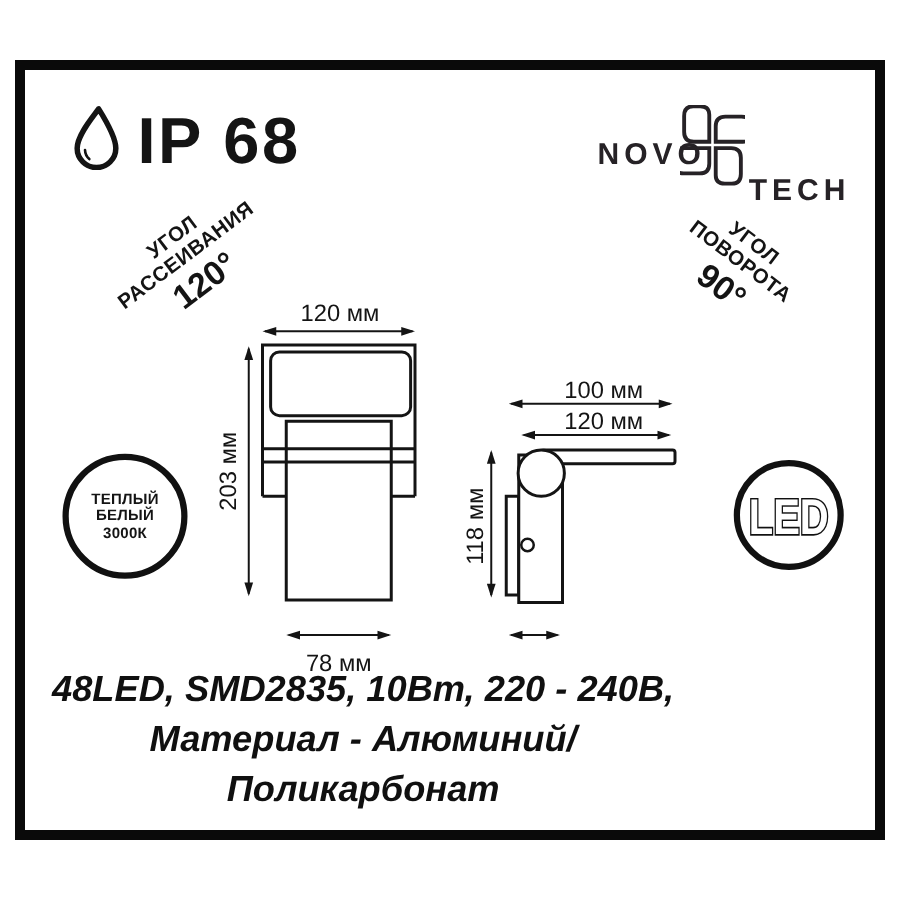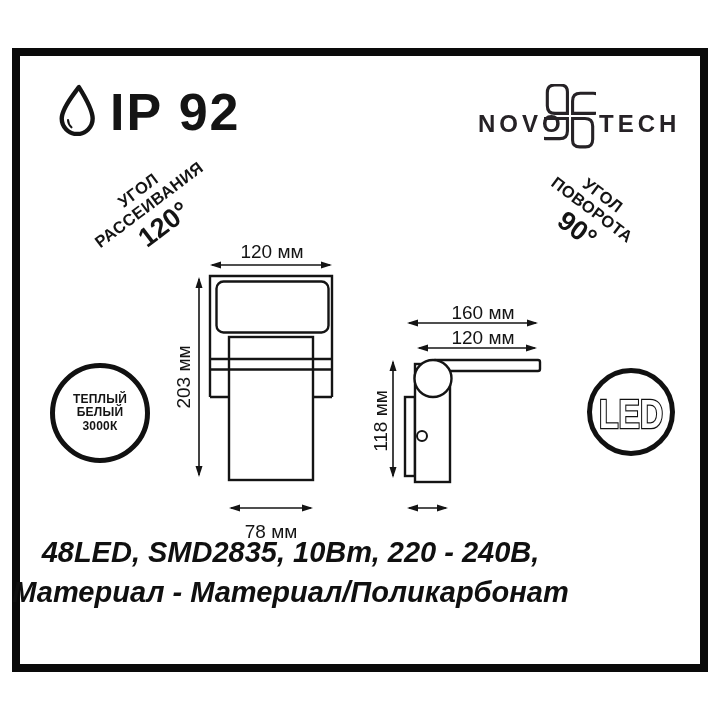--- a/index.html
+++ b/index.html
@@ -9,21 +9,21 @@
   .frame { position:absolute; left:12px; top:48px; width:696px; height:624px;
            border:8px solid #0a0a0a; background:#fff; }
 
   
   .ip-row { position:absolute; left:56px; top:84px; display:flex; align-items:center; gap:12px; }
   .ip-text { font-size:52px; font-weight:bold; letter-spacing:2px; color:#141414; line-height:52px; }
 
   
   .logo-word { position:absolute; font-size:24px; font-weight:600; letter-spacing:4px; color:#262226; top:110px; }
   .logo-novo { left:478px;text-align:right; }
-  .logo-tech { left:599px; }
+  .logo-tech { left:599px;margin-top:29px; }
   .logo-flower { position:absolute; left:544px; top:84px; }
 
   
   .angle-label { position:absolute; width:150px; text-align:center; font-weight:bold;
                  font-size:16.5px; line-height:1.12; letter-spacing:0.4px; color:#141414; }
   .angle-beam { left:78px; top:176px; transform:rotate(-37deg); }
   .angle-rot  { left:513px; top:181px; transform:rotate(37deg); }
   .angle-value { font-size:27px; line-height:1.15; letter-spacing:0; }
 
   
@@ -58,21 +58,21 @@
 <div class="page">
   <div class="frame"></div>
 
   <div class="ip-row">
     <span>
       <svg width="42" height="52" viewBox="0 0 44 54">
         <path d="M24,3 C19,10 6,25 6,36 a16.2,16.2 0 0 0 32.4,0 C38.4,27 29,11 24,3 Z" fill="none" stroke="#141414" stroke-width="4.6" stroke-linejoin="round"></path>
         <path d="M12.6,37.5 a10.5,10.5 0 0 0 3.6,7.6" fill="none" stroke="#141414" stroke-width="2.2" stroke-linecap="round"></path>
       </svg>
     </span>
-    <span class="ip-text">IP 92</span>
+    <span class="ip-text">IP 68</span>
   </div>
 
   <span class="logo-word logo-novo">NOVO</span>
   <span class="logo-flower">
     <svg width="52" height="66" viewBox="0 0 50 64">
       <defs>
         <path id="petal" d="M22.5,28.5 L22.5,7.5 Q22.5,1 15.5,1 L10,1 Q3,1 3,8.5 L3,21 Q3,28.5 10.5,28.5 Z" fill="none" stroke="#262226" stroke-width="3" stroke-linejoin="miter"></path>
       </defs>
       <use href="#petal"></use>
       <use href="#petal" transform="rotate(90 25 31)"></use>
@@ -157,21 +157,21 @@
         <rect x="433" y="360" width="107" height="11" rx="2"></rect>
         <circle cx="433" cy="378.5" r="18.5"></circle>
         <circle cx="422" cy="436" r="5" stroke-width="2"></circle>
       </g>
     </g>
   </svg>
 
   <div class="dim fv-width">120 мм</div>
   <div class="dim dim-v fv-height">203 мм</div>
   <div class="dim fv-base">78 мм</div>
-  <div class="dim sv-total">160 мм</div>
+  <div class="dim sv-total">100 мм</div>
   <div class="dim sv-arm">120 мм</div>
   <div class="dim dim-v sv-height">118 мм</div>
 
   <div class="specs">
     <div>48LED, SMD2835, 10Вт, 220 - 240В,</div>
-    <div>Материал - Материал/Поликарбонат</div>
+    <div>Материал - Алюминий/Поликарбонат</div>
   </div>
 </div>
 
 </body></html>

